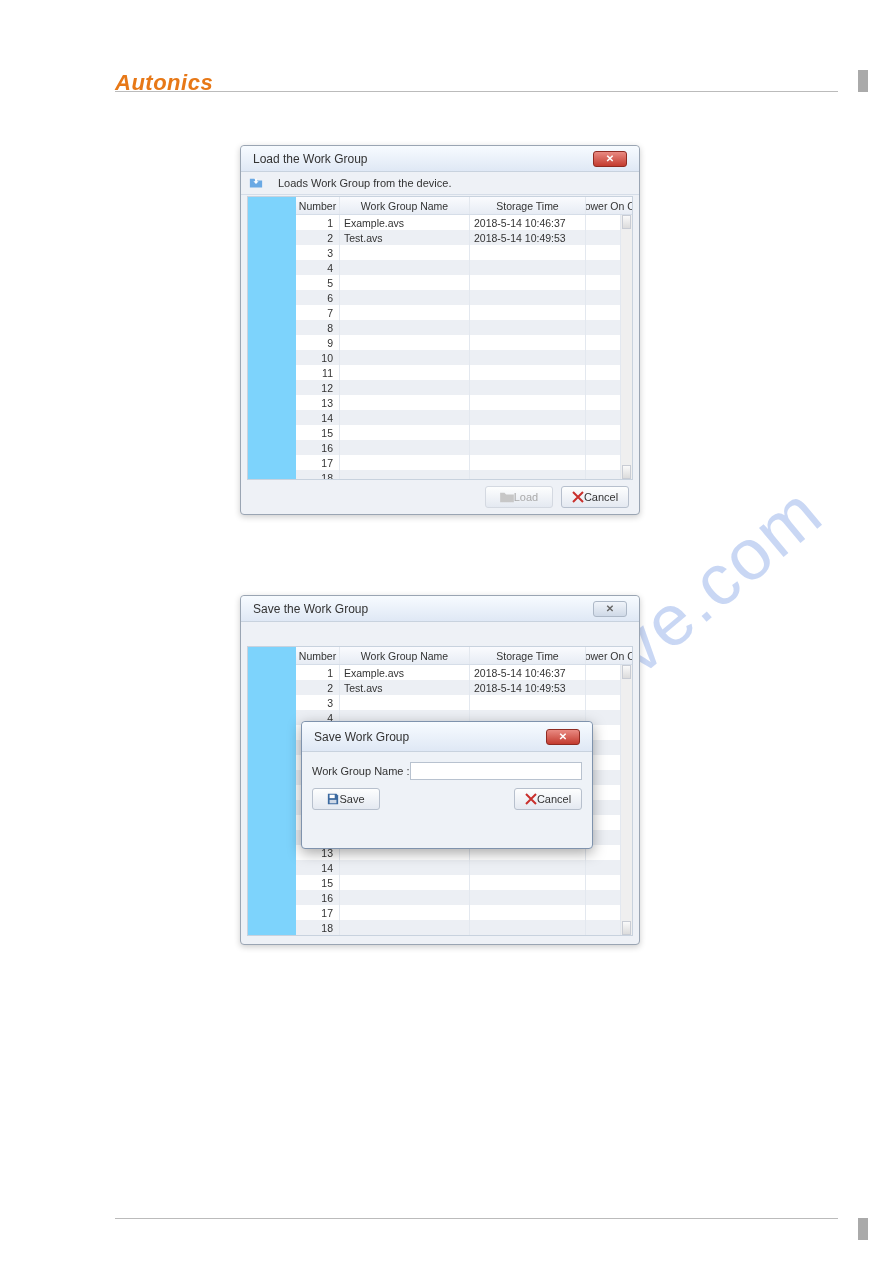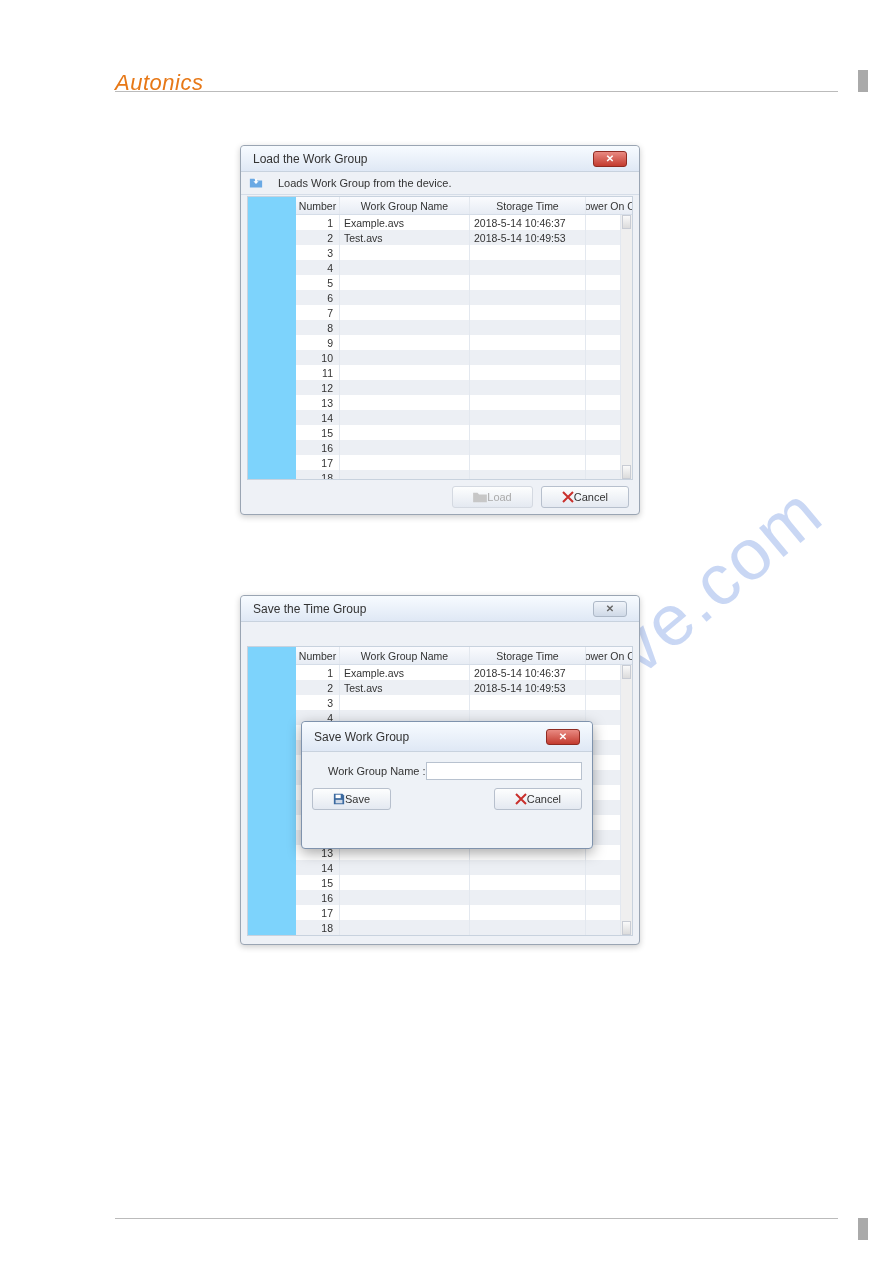--- a/index.html
+++ b/index.html
@@ -14,21 +14,21 @@
     position: relative;
   }
   .page-header {
     position: absolute;
     top: 70px; left: 115px; right: 55px;
     height: 22px;
     border-bottom: 1px solid #bbb;
   }
   .brand {
     color: #e77817;
-    font-weight: 400;
+    font-weight: 700;
     font-style: italic;
     font-size: 22px;
     letter-spacing: 0.5px;
     text-align: right;
   }
   .page-marker {
     position: absolute;
     top: 70px; right: 25px;
     width: 10px; height: 22px;
     background: #aaa;
@@ -148,39 +148,39 @@
   .btn {
     min-width: 68px;
     height: 22px;
     border: 1px solid #b7c0cd;
     border-radius: 3px;
     background: linear-gradient(#fdfefe,#e4e9f1);
     display: flex; align-items: center; justify-content: center;
     gap: 0;
     font-size: 11px;
     color: #333;
-    padding: 0 20px;
+    padding: 0 8px;
     cursor: pointer;
   }
   .btn.disabled { color: #aaa; border-color: #d4d9e1; cursor: default; }
   .btn svg { flex: none; }
 
   
   .inner-dialog {
     position: absolute;
     top: 125px; left: 60px;
     width: 292px; height: 128px;
     background: #eef2f7;
     border: 1px solid #7f93ad;
     border-radius: 4px;
     box-shadow: 0 4px 14px rgba(0,0,0,0.35);
   }
   .inner-dialog .titlebar { height: 30px; }
   .inner-body { padding: 10px 10px 6px 10px; font-size: 11px; }
-  .name-row { display: flex; align-items: center; margin-bottom: 8px; margin-left: 16px; }
+  .name-row { display: flex; align-items: center; margin-bottom: 8px; }
   .name-row input {
     flex: 1; height: 18px;
     border: 1px solid #b8c2cf;
     background: #fff;
     font-size: 11px;
     padding: 0 4px;
   }
   .check-row { display: flex; align-items: center; gap: 5px; margin-bottom: 12px; }
   .check-row input { width: 13px; height: 13px; }
   .inner-dialog .button-row { position: static; justify-content: space-between; }
@@ -375,21 +375,21 @@
       <svg width="12" height="12" viewBox="0 0 12 12">
           <path class="x-icon" d="M1 1l10 10M11 1L1 11" stroke="#c9302c" stroke-width="2"></path>
         </svg>
       <span>Cancel</span>
     </div>
   </div>
 </div>
 
 <div class="dialog save">
   <div class="titlebar">
-    <span>Save the Time Group</span>
+    <span>Save the Work Group</span>
     <span class="close-btn" style="background:linear-gradient(#f0f4fa,#cfd9e7);color:#666;border-color:#adb8c7">
       <span>✕</span>
     </span>
   </div>
 
   <div class="table-wrap">
     <div class="thead">
       <div>Number</div>
       <div>Work Group Name</div>
       <div>Storage Time</div>

